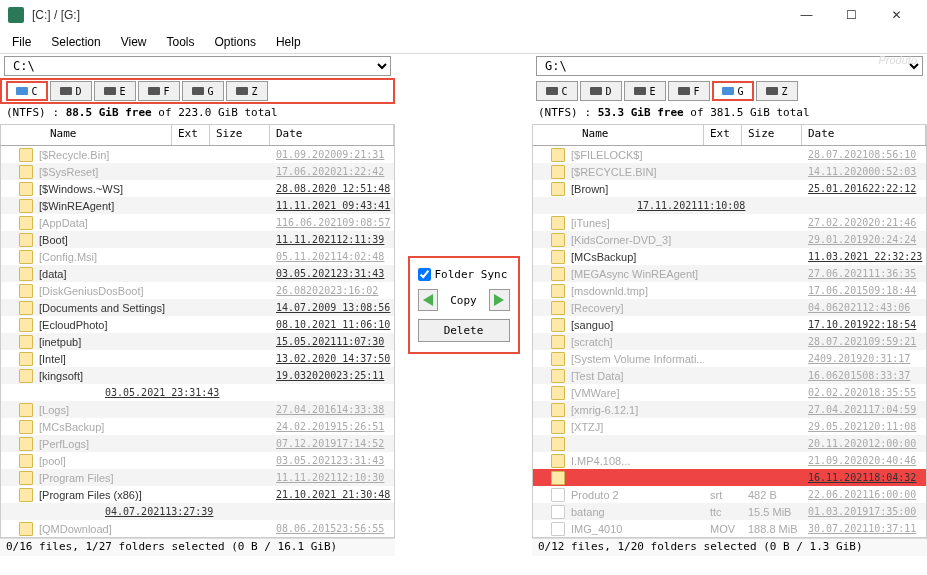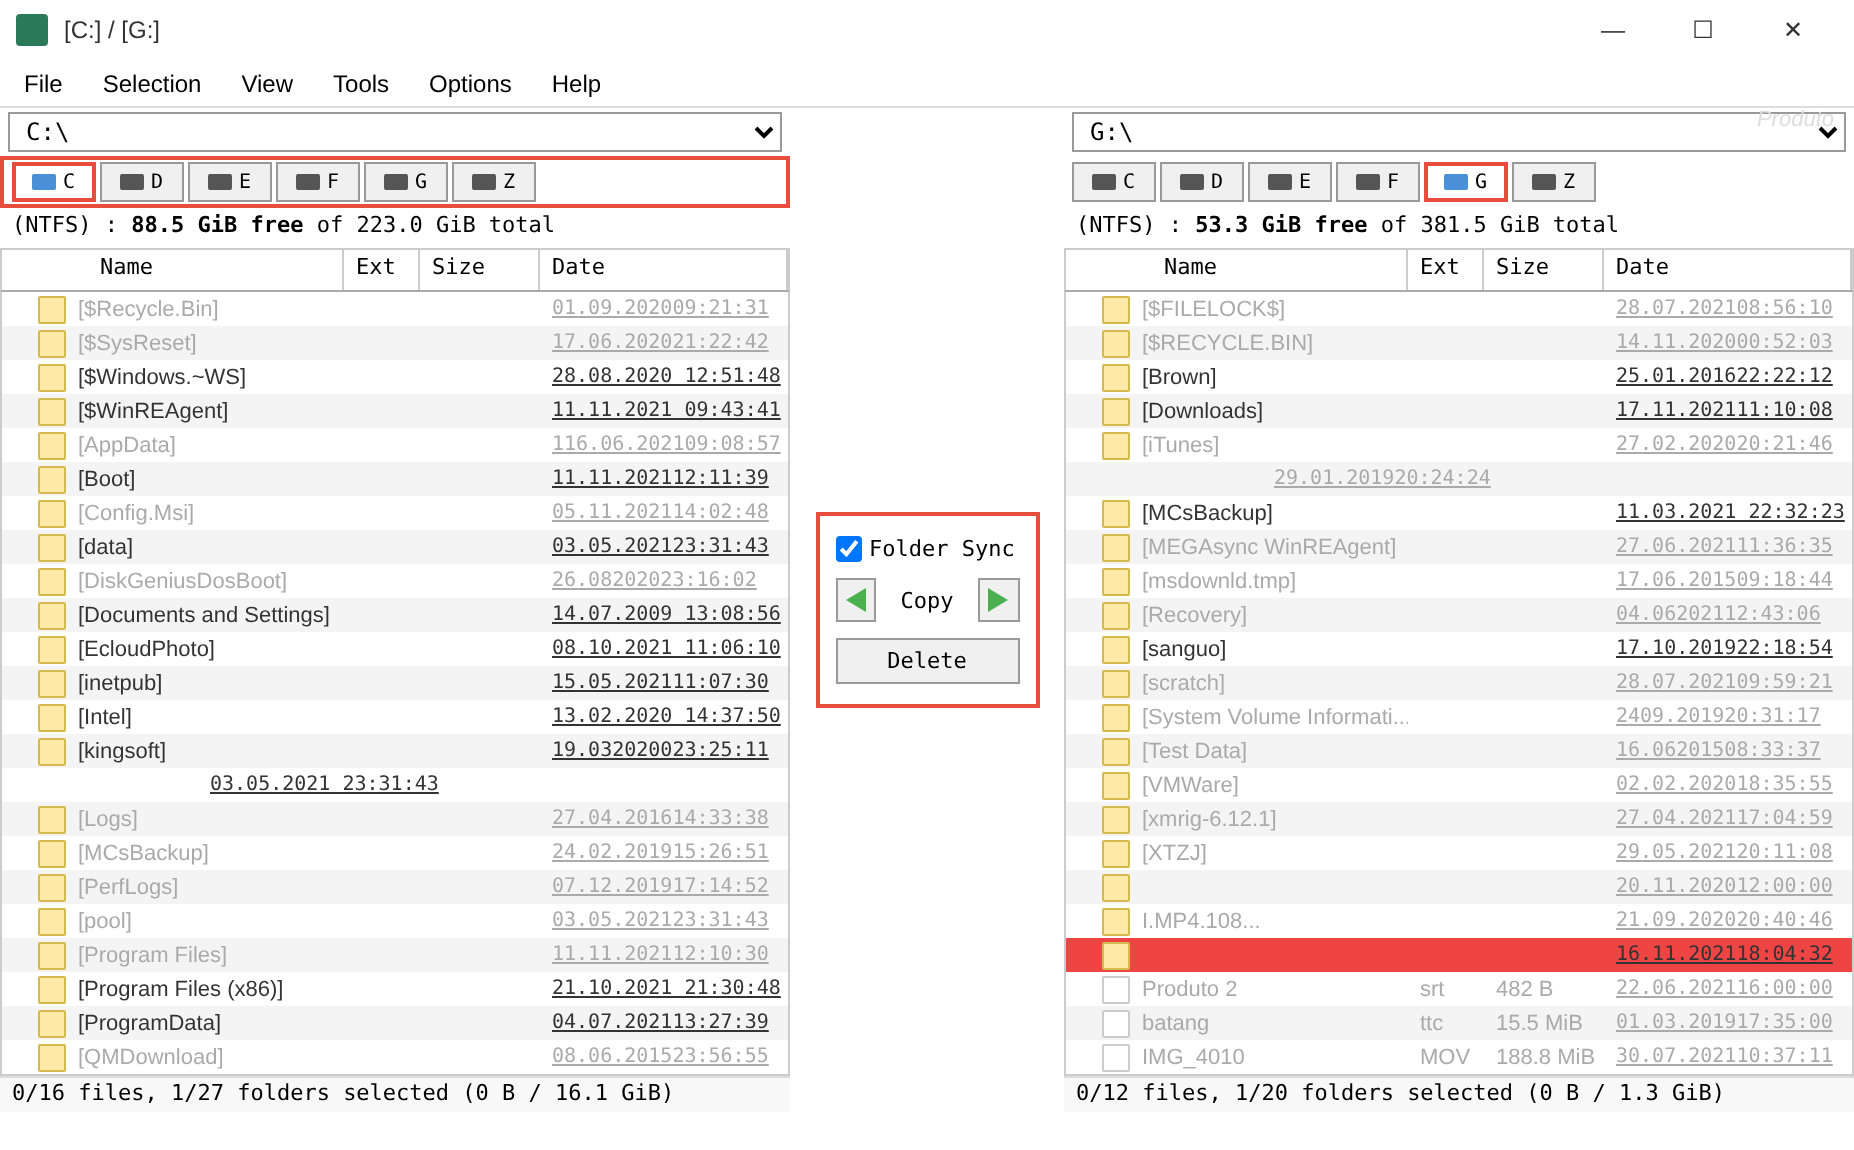--- a/index.html
+++ b/index.html
@@ -304,24 +304,20 @@
         <div class="row">
           <div class="cell c-name">
             <span class="fileicon folder"></span>
             <span>[Program Files (x86)]</span>
           </div>
           <div class="cell c-ext"></div>
           <div class="cell c-size"></div>
           <div class="cell c-date">21.10.2021 21:30:48</div>
         </div>
         <div class="row zebra">
-          <div class="cell c-name">
-            <span class="fileicon folder"></span>
-            <span>[ProgramData]</span>
-          </div>
           <div class="cell c-ext"></div>
           <div class="cell c-size"></div>
           <div class="cell c-date">04.07.202113:27:39</div>
         </div>
         <div class="row dim">
           <div class="cell c-name">
             <span class="fileicon folder"></span>
             <span>[QMDownload]</span>
           </div>
           <div class="cell c-ext"></div>
@@ -421,38 +417,38 @@
         <div class="row">
           <div class="cell c-name">
             <span class="fileicon folder"></span>
             <span>[Brown]</span>
           </div>
           <div class="cell c-ext"></div>
           <div class="cell c-size"></div>
           <div class="cell c-date">25.01.201622:22:12</div>
         </div>
         <div class="row zebra">
-          <div class="cell c-name">
-            <span class="fileicon folder"></span>
-            <span>[Downloads]</span>
-          </div>
           <div class="cell c-ext"></div>
           <div class="cell c-size"></div>
           <div class="cell c-date">17.11.202111:10:08</div>
         </div>
         <div class="row dim">
           <div class="cell c-name">
             <span class="fileicon folder"></span>
             <span>[iTunes]</span>
           </div>
           <div class="cell c-ext"></div>
           <div class="cell c-size"></div>
           <div class="cell c-date">27.02.202020:21:46</div>
         </div>
         <div class="row zebra dim">
+          <div class="cell c-name">
+            <span class="fileicon folder"></span>
+            <span>[KidsCorner-DVD_3]</span>
+          </div>
           <div class="cell c-ext"></div>
           <div class="cell c-size"></div>
           <div class="cell c-date">29.01.201920:24:24</div>
         </div>
         <div class="row">
           <div class="cell c-name">
             <span class="fileicon folder"></span>
             <span>[MCsBackup]</span>
           </div>
           <div class="cell c-ext"></div>

